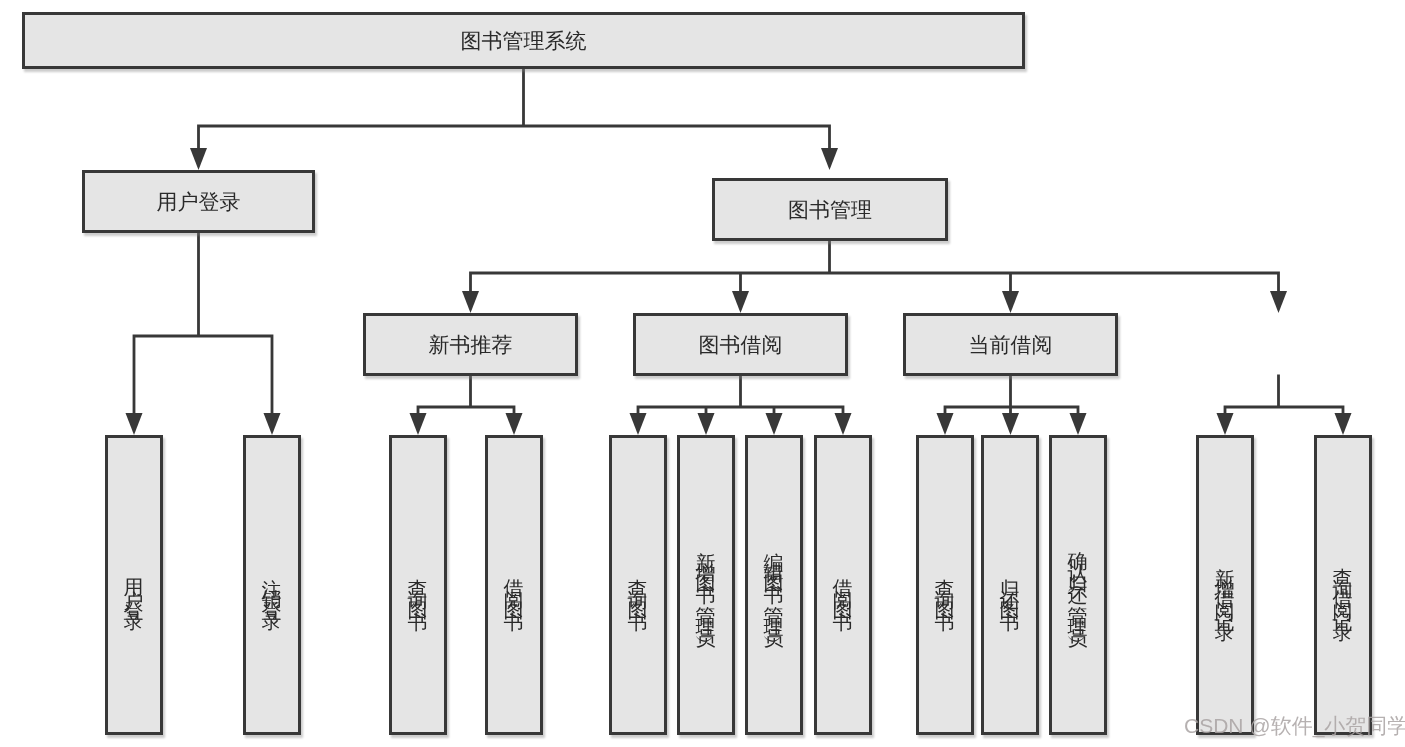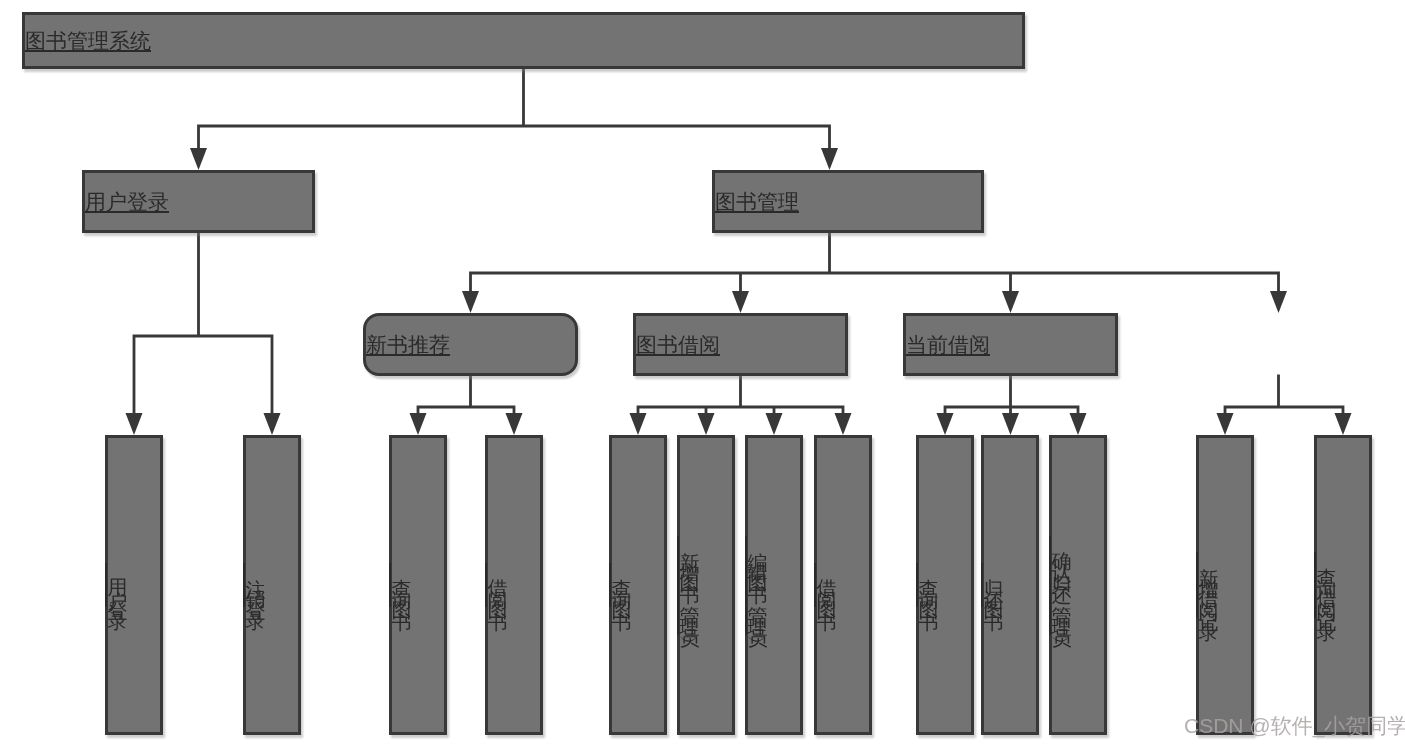--- a/index.html
+++ b/index.html
@@ -15,33 +15,32 @@
     background:#ffffff;
     overflow:hidden;
   }
   .connector-layer{
     position:absolute;left:0;top:0;width:1405px;height:747px;
   }
   .node{
     position:absolute;
     box-sizing:border-box;
     border:3px solid var(--line);
-    background:#737373;
-    display:flex;align-items:center;
+    background:#e5e5e5;
+    display:flex;align-items:center;justify-content:center;
     color:var(--text);
     font-size:21px;
     box-shadow:2px 3px 2px rgba(130,130,130,0.40);
     white-space:nowrap;
-    text-decoration:underline;
   }
   .node.root{left:22px;top:12px;width:1003px;height:57px;}
   .node.lvl2-a{left:82px;top:170px;width:233px;height:63px;}
-  .node.lvl2-b{left:712px;top:170px;width:272px;height:63px;}
+  .node.lvl2-b{left:712px;top:178px;width:236px;height:63px;}
   .node.lvl3{top:313px;width:215px;height:63px;}
-  .node.lvl3-0{left:363px;border-radius:16px;}
+  .node.lvl3-0{left:363px;}
   .node.lvl3-1{left:633px;}
   .node.lvl3-2{left:903px;}
   .node.lvl3-3{left:1171px;}
   .node.leaf{top:435px;width:58px;height:300px;font-size:20px;}
   .leaf-text{
     writing-mode:vertical-rl;
     text-orientation:mixed;
     letter-spacing:11px;
     line-height:1;
   }

